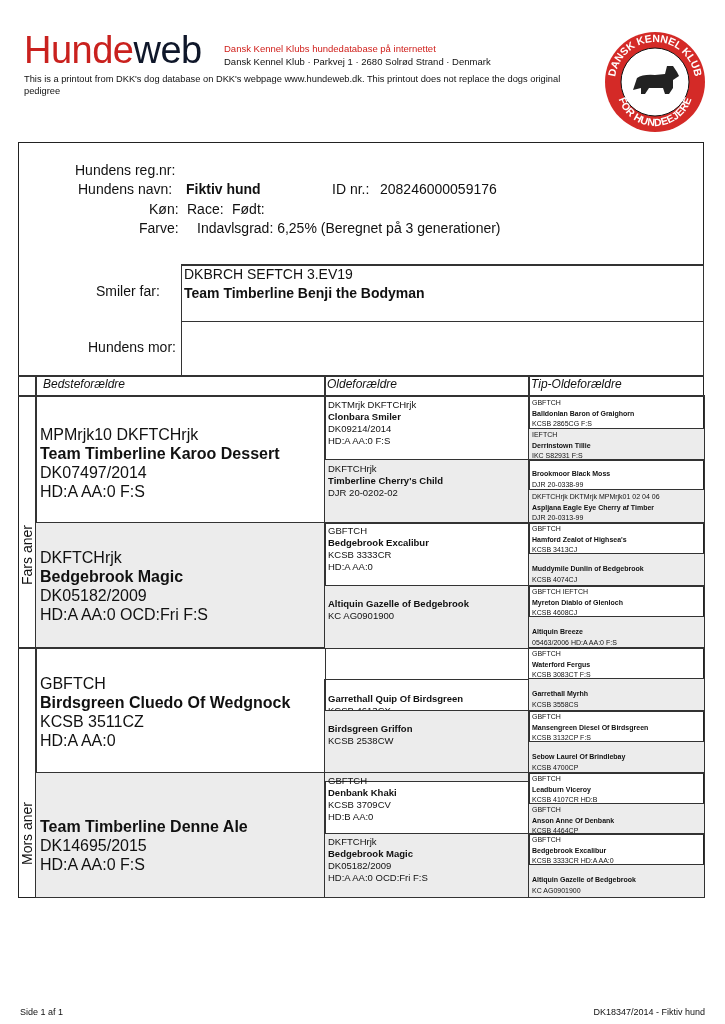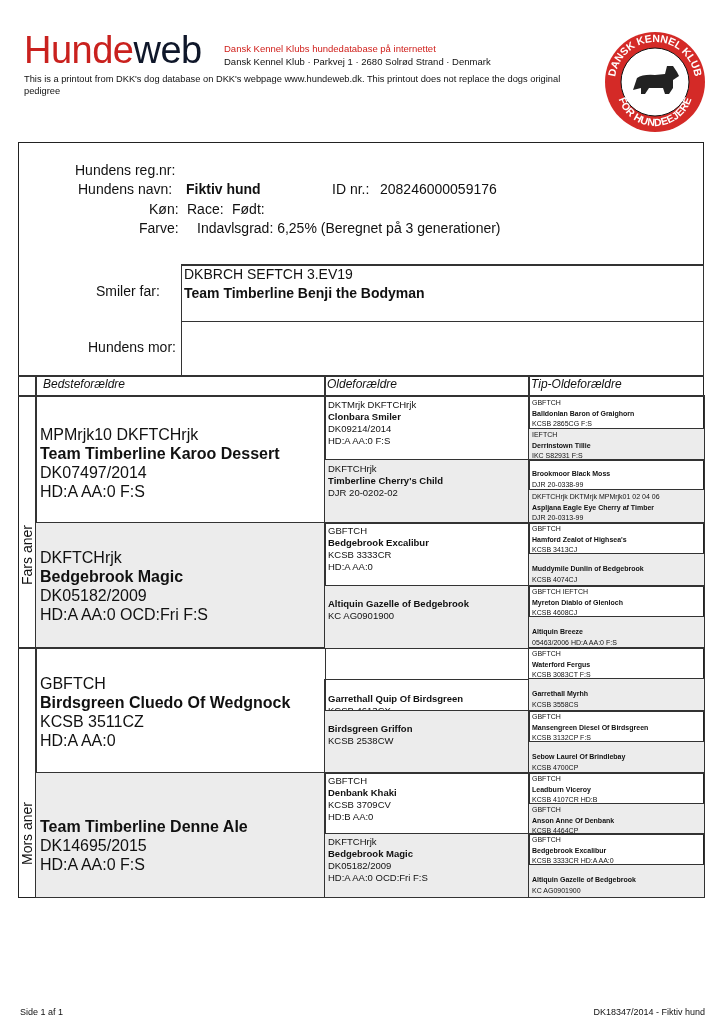--- a/index.html
+++ b/index.html
@@ -130,21 +130,21 @@
   <div>HD:A   AA:0</div>
 </div>
 <div class="cell g2 gray" style="left:324px;top:585px;width:206px;height:64px;padding:12px 0 0 3px;">
   <div class="b">Altiquin Gazelle of Bedgebrook</div>
   <div>KC AG0901900</div>
 </div>
 <div class="cell g2" style="left:324px;top:647px;width:206px;height:65px;padding:13px 0 0 3px;margin-top:32px;">
   <div class="b">Garrethall Quip Of Birdsgreen</div>
   <div>KCSB 4613CX</div>
 </div>
-<div class="cell g2 gray" style="left:324px;top:710px;width:206px;height:64px;padding:12px 0 0 3px;">
+<div class="cell g2 gray" style="left:324px;top:710px;width:206px;height:72px;padding:12px 0 0 3px;">
   <div class="b">Birdsgreen Griffon</div>
   <div>KCSB 2538CW</div>
 </div>
 <div class="cell g2" style="left:324px;top:772px;width:206px;height:63px;padding:2px 0 0 3px;">
   <div>GBFTCH</div>
   <div class="b">Denbank Khaki</div>
   <div>KCSB 3709CV</div>
   <div>HD:B   AA:0</div>
 </div>
 <div class="cell g2 gray" style="left:324px;top:833px;width:206px;height:65px;padding:2px 0 0 3px;">

